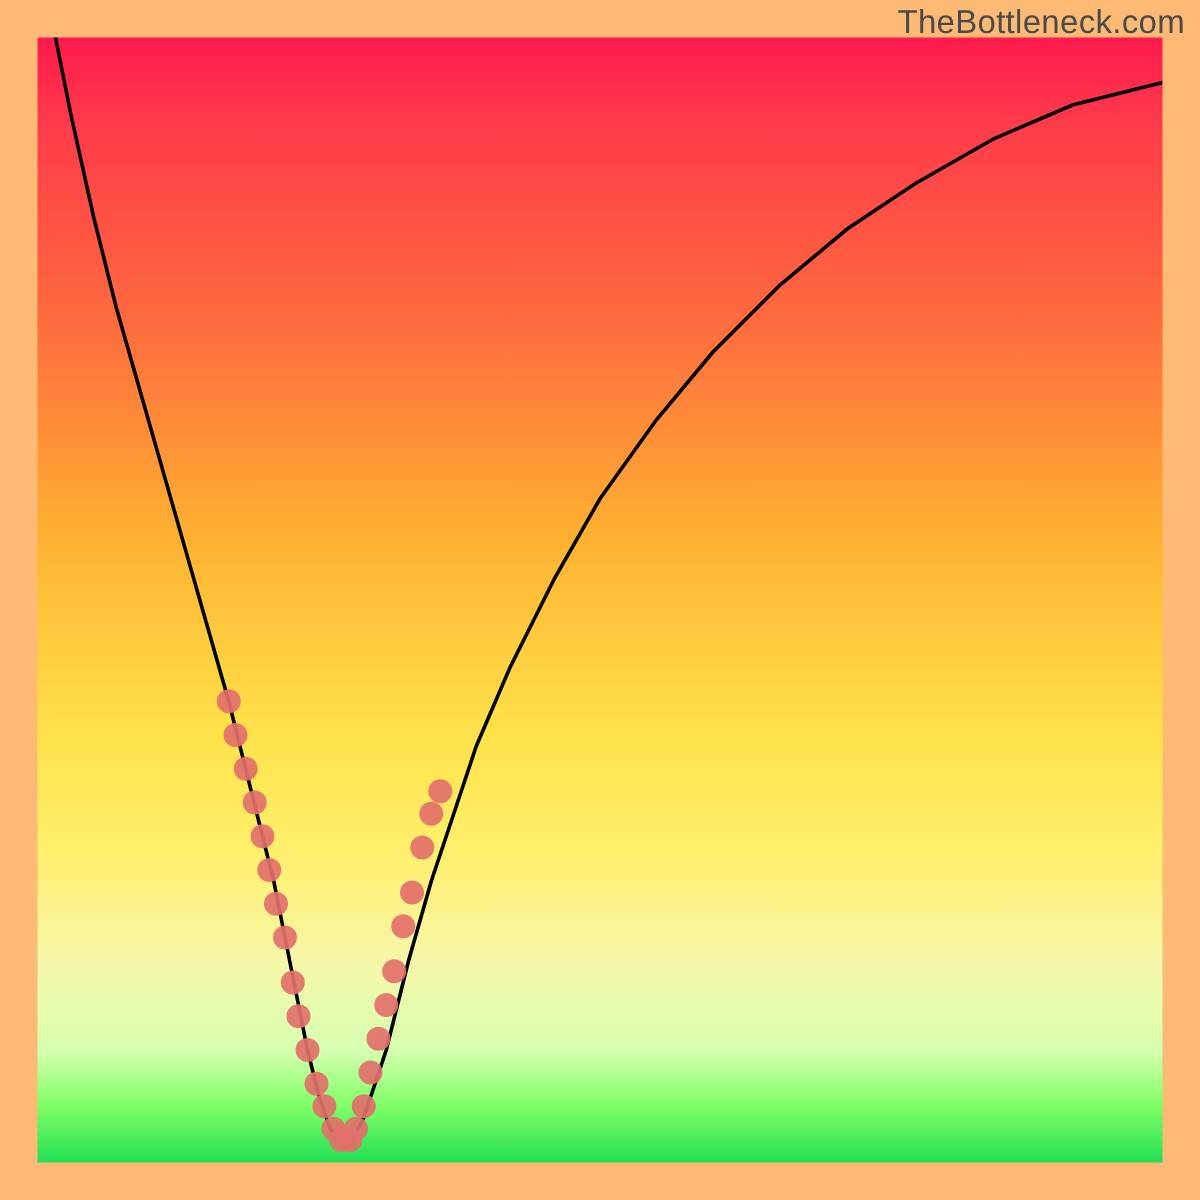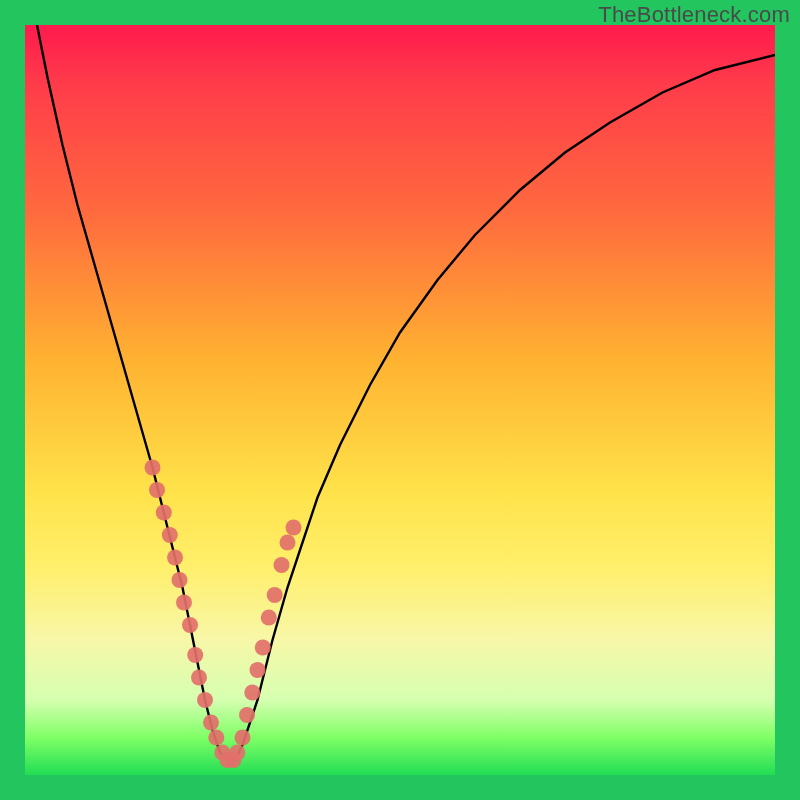--- a/index.html
+++ b/index.html
@@ -10,21 +10,21 @@
     overflow: hidden;
     background: #000;
     font-family: Arial, Helvetica, sans-serif;
   }
   .frame {
     position: absolute;
     top: 0;
     left: 0;
     width: 800px;
     height: 800px;
-    background: #22c55e;
+    background: #fdba74;
   }
   .plot-area {
     position: absolute;
     top: 25px;
     left: 25px;
     width: 750px;
     height: 750px;
     
     
     background: linear-gradient(

